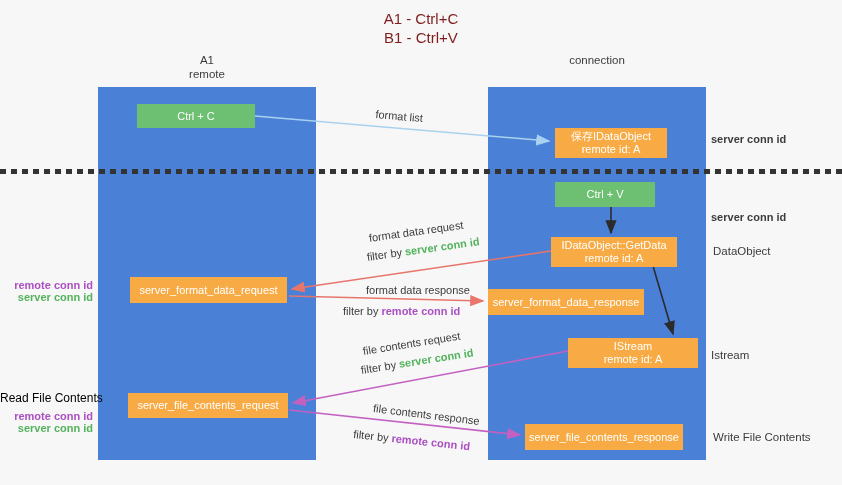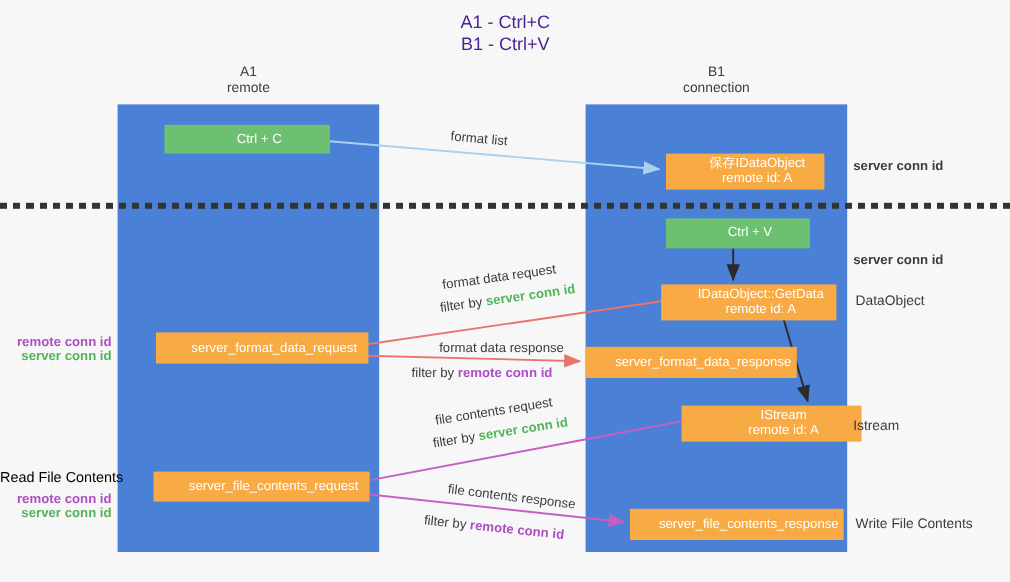--- a/index.html
+++ b/index.html
@@ -1,33 +1,33 @@
 <!DOCTYPE html>
 <html><head>
 <meta charset="utf-8">
 <style>
   html,body{margin:0;padding:0;}
   body{background:#f7f7f7;font-family:"Liberation Sans","DejaVu Sans",sans-serif;}
   .stage{position:relative;width:842px;height:485px;background:#f7f7f7;overflow:hidden;}
 
   .title{position:absolute;left:0;top:9px;width:842px;text-align:center;
-         font-size:15px;line-height:19px;color:#4c1d95;z-index:7;}
+         font-size:15px;line-height:19px;color:#7f1d1d;z-index:7;}
 
   .col-header{position:absolute;top:53px;width:218px;text-align:center;
               font-size:11.5px;line-height:14px;color:#3c3c3c;z-index:7;}
 
   .lifeline{position:absolute;top:87px;width:218px;height:373px;background:#4a80d6;z-index:1;}
 
   .divider{position:absolute;left:0;top:169px;width:842px;height:5px;z-index:2;
            background:repeating-linear-gradient(to right,#333 0 6px,transparent 6px 11px);}
 
   .arrows{position:absolute;left:0;top:0;width:842px;height:485px;z-index:3;pointer-events:none;}
 
   .node{position:absolute;z-index:4;color:#fff;text-align:center;font-size:11px;
-        display:flex;flex-direction:column;justify-content:center;line-height:13px;padding-left:20px;}
+        display:flex;flex-direction:column;justify-content:center;line-height:13px;}
   .node.green{background:#6dbf71;}
   .node.orange{background:#f8ab45;}
 
   .flow-label{position:absolute;z-index:6;font-size:11px;color:#3c3c3c;white-space:nowrap;
               transform-origin:left top;}
   .flow-label .filter{margin-right:3px;}
   .green-t{color:#53b35c;font-weight:bold;}
   .purple-t{color:#ab4fc3;font-weight:bold;}
 
   .side-label{position:absolute;z-index:6;font-size:11px;white-space:nowrap;color:#3c3c3c;}
@@ -43,21 +43,20 @@
   <div class="title">
     <div>A1 - Ctrl+C</div>
     <div>B1 - Ctrl+V</div>
   </div>
 
   <div class="col-header" style="left:98px;">
     <div>A1</div>
     <div>remote</div>
   </div>
   <div class="col-header" style="left:488px;">
-    <div>B1</div>
     <div>connection</div>
   </div>
 
   <div class="lifeline" style="left:98px;"></div>
   <div class="lifeline" style="left:488px;"></div>
 
   <div class="divider"></div>
 
   <svg class="arrows" viewBox="0 0 842 485">
     <defs>

